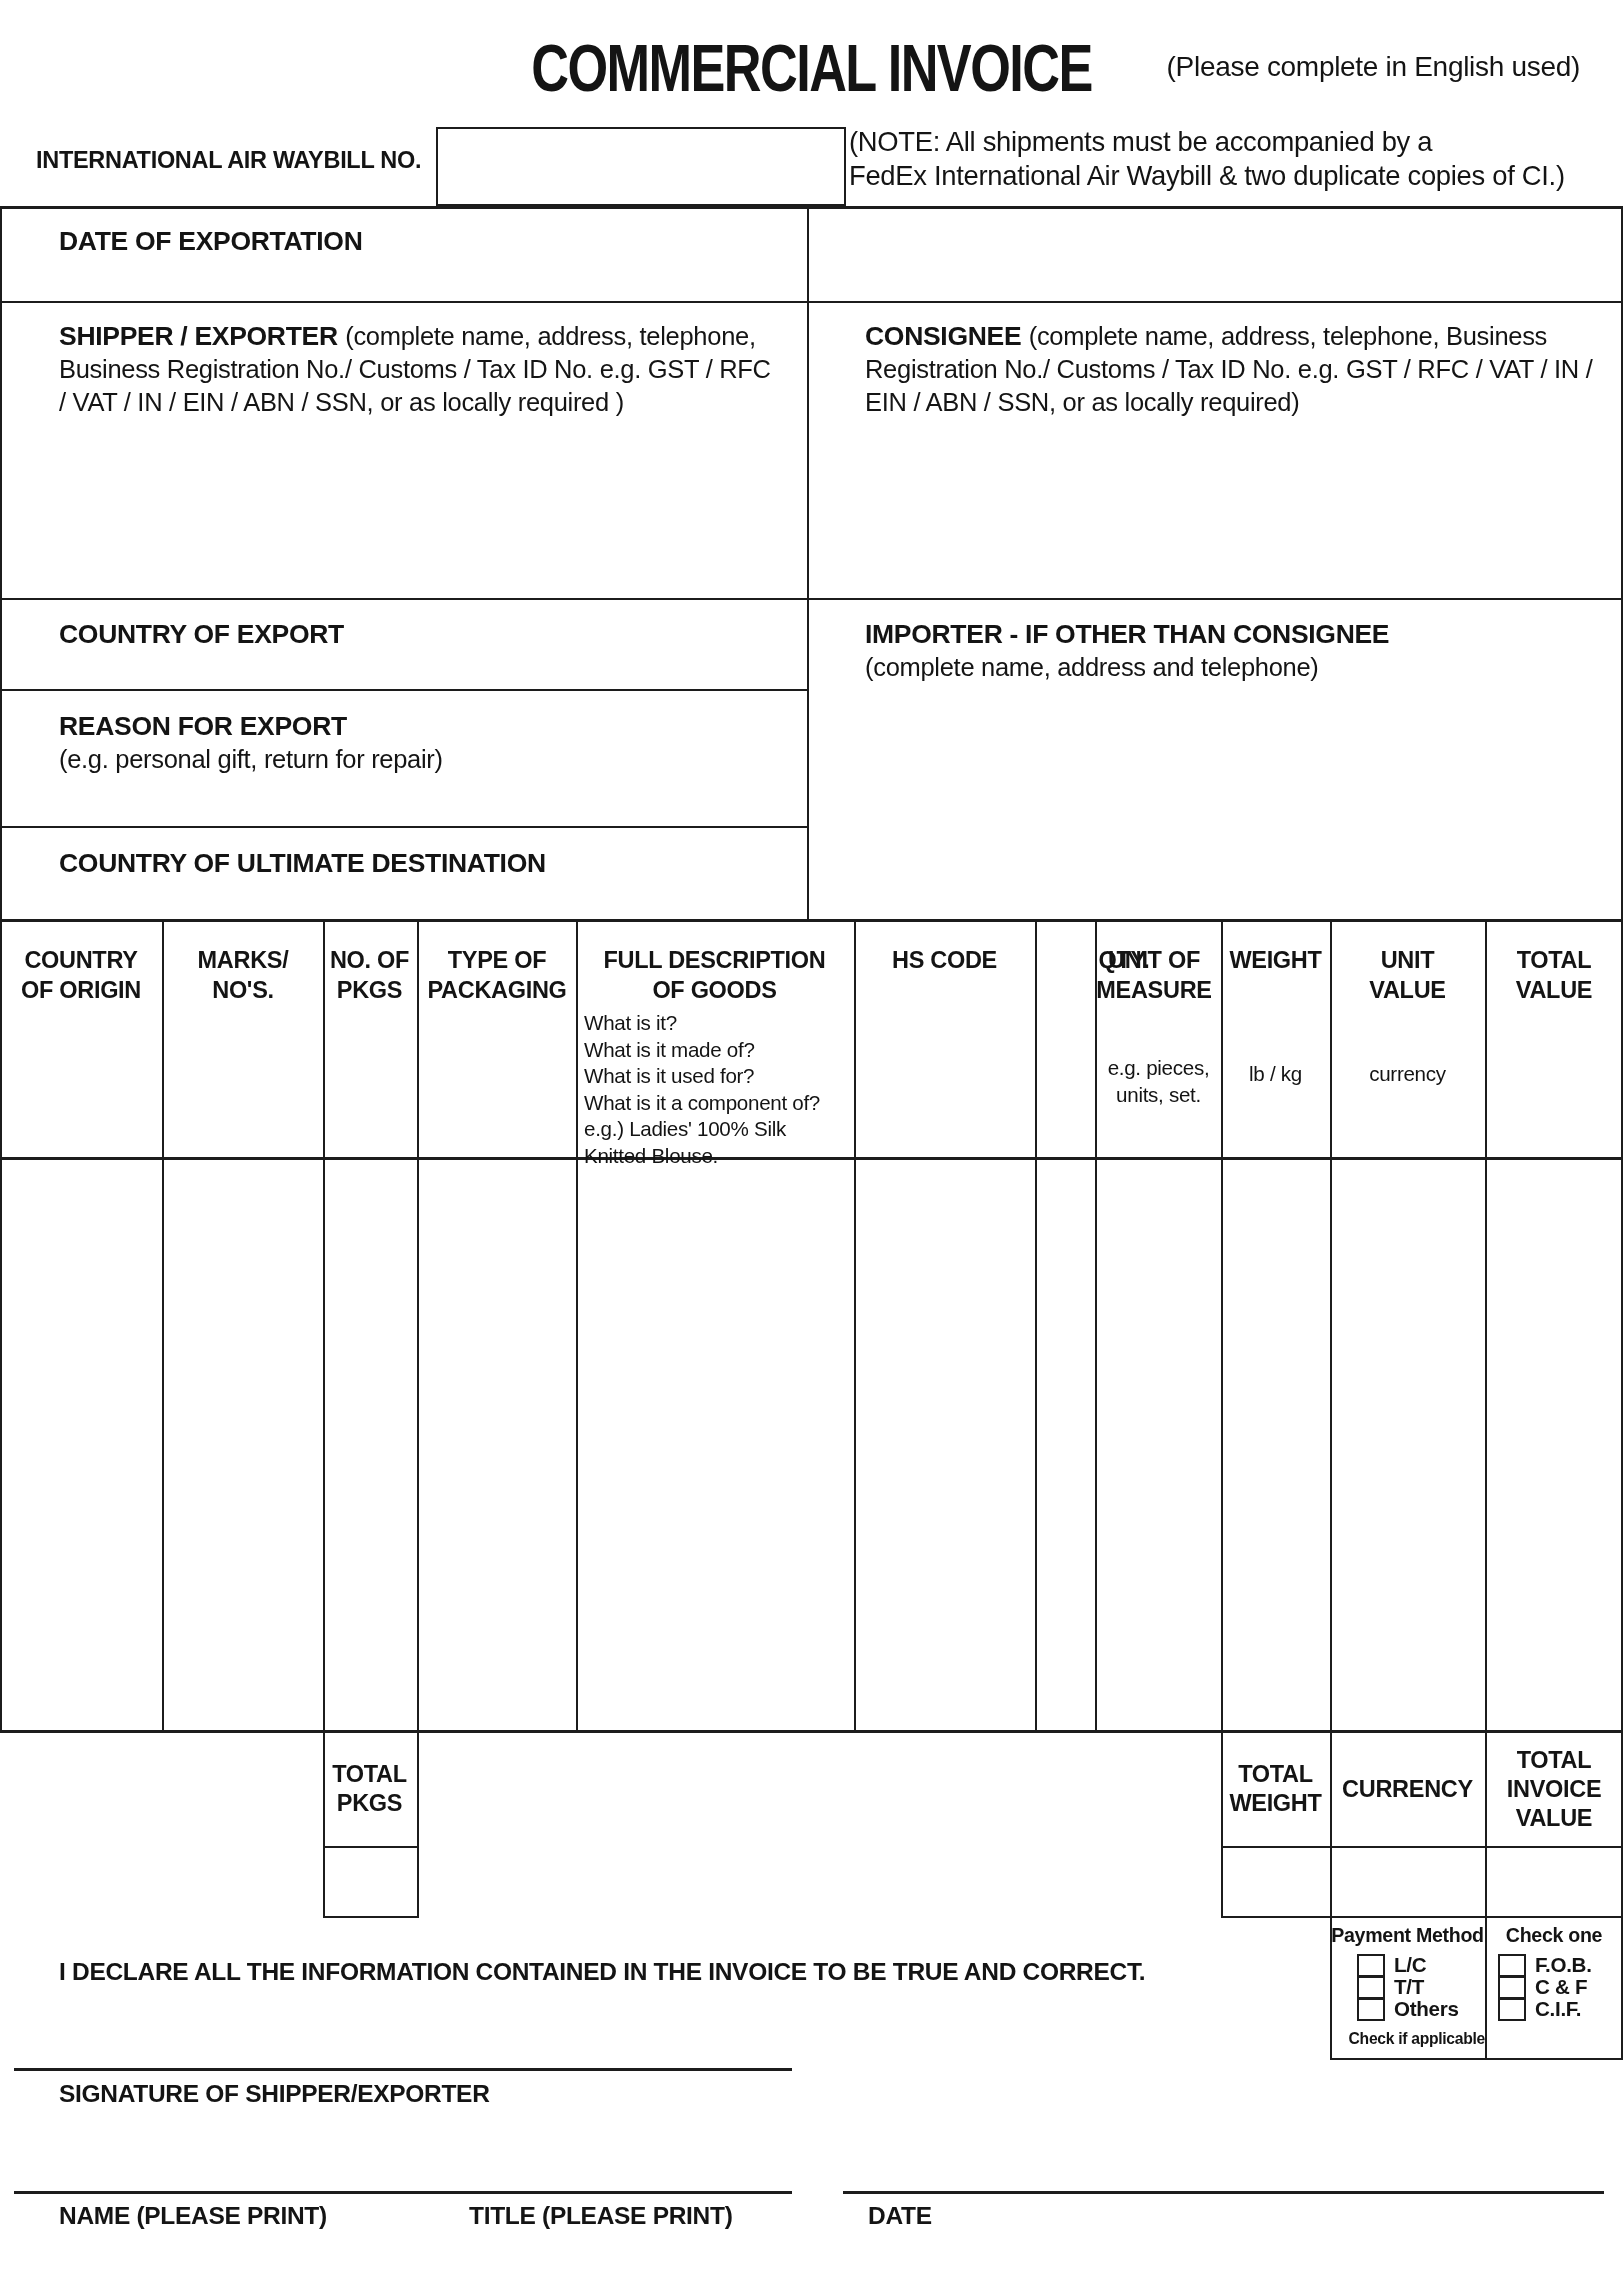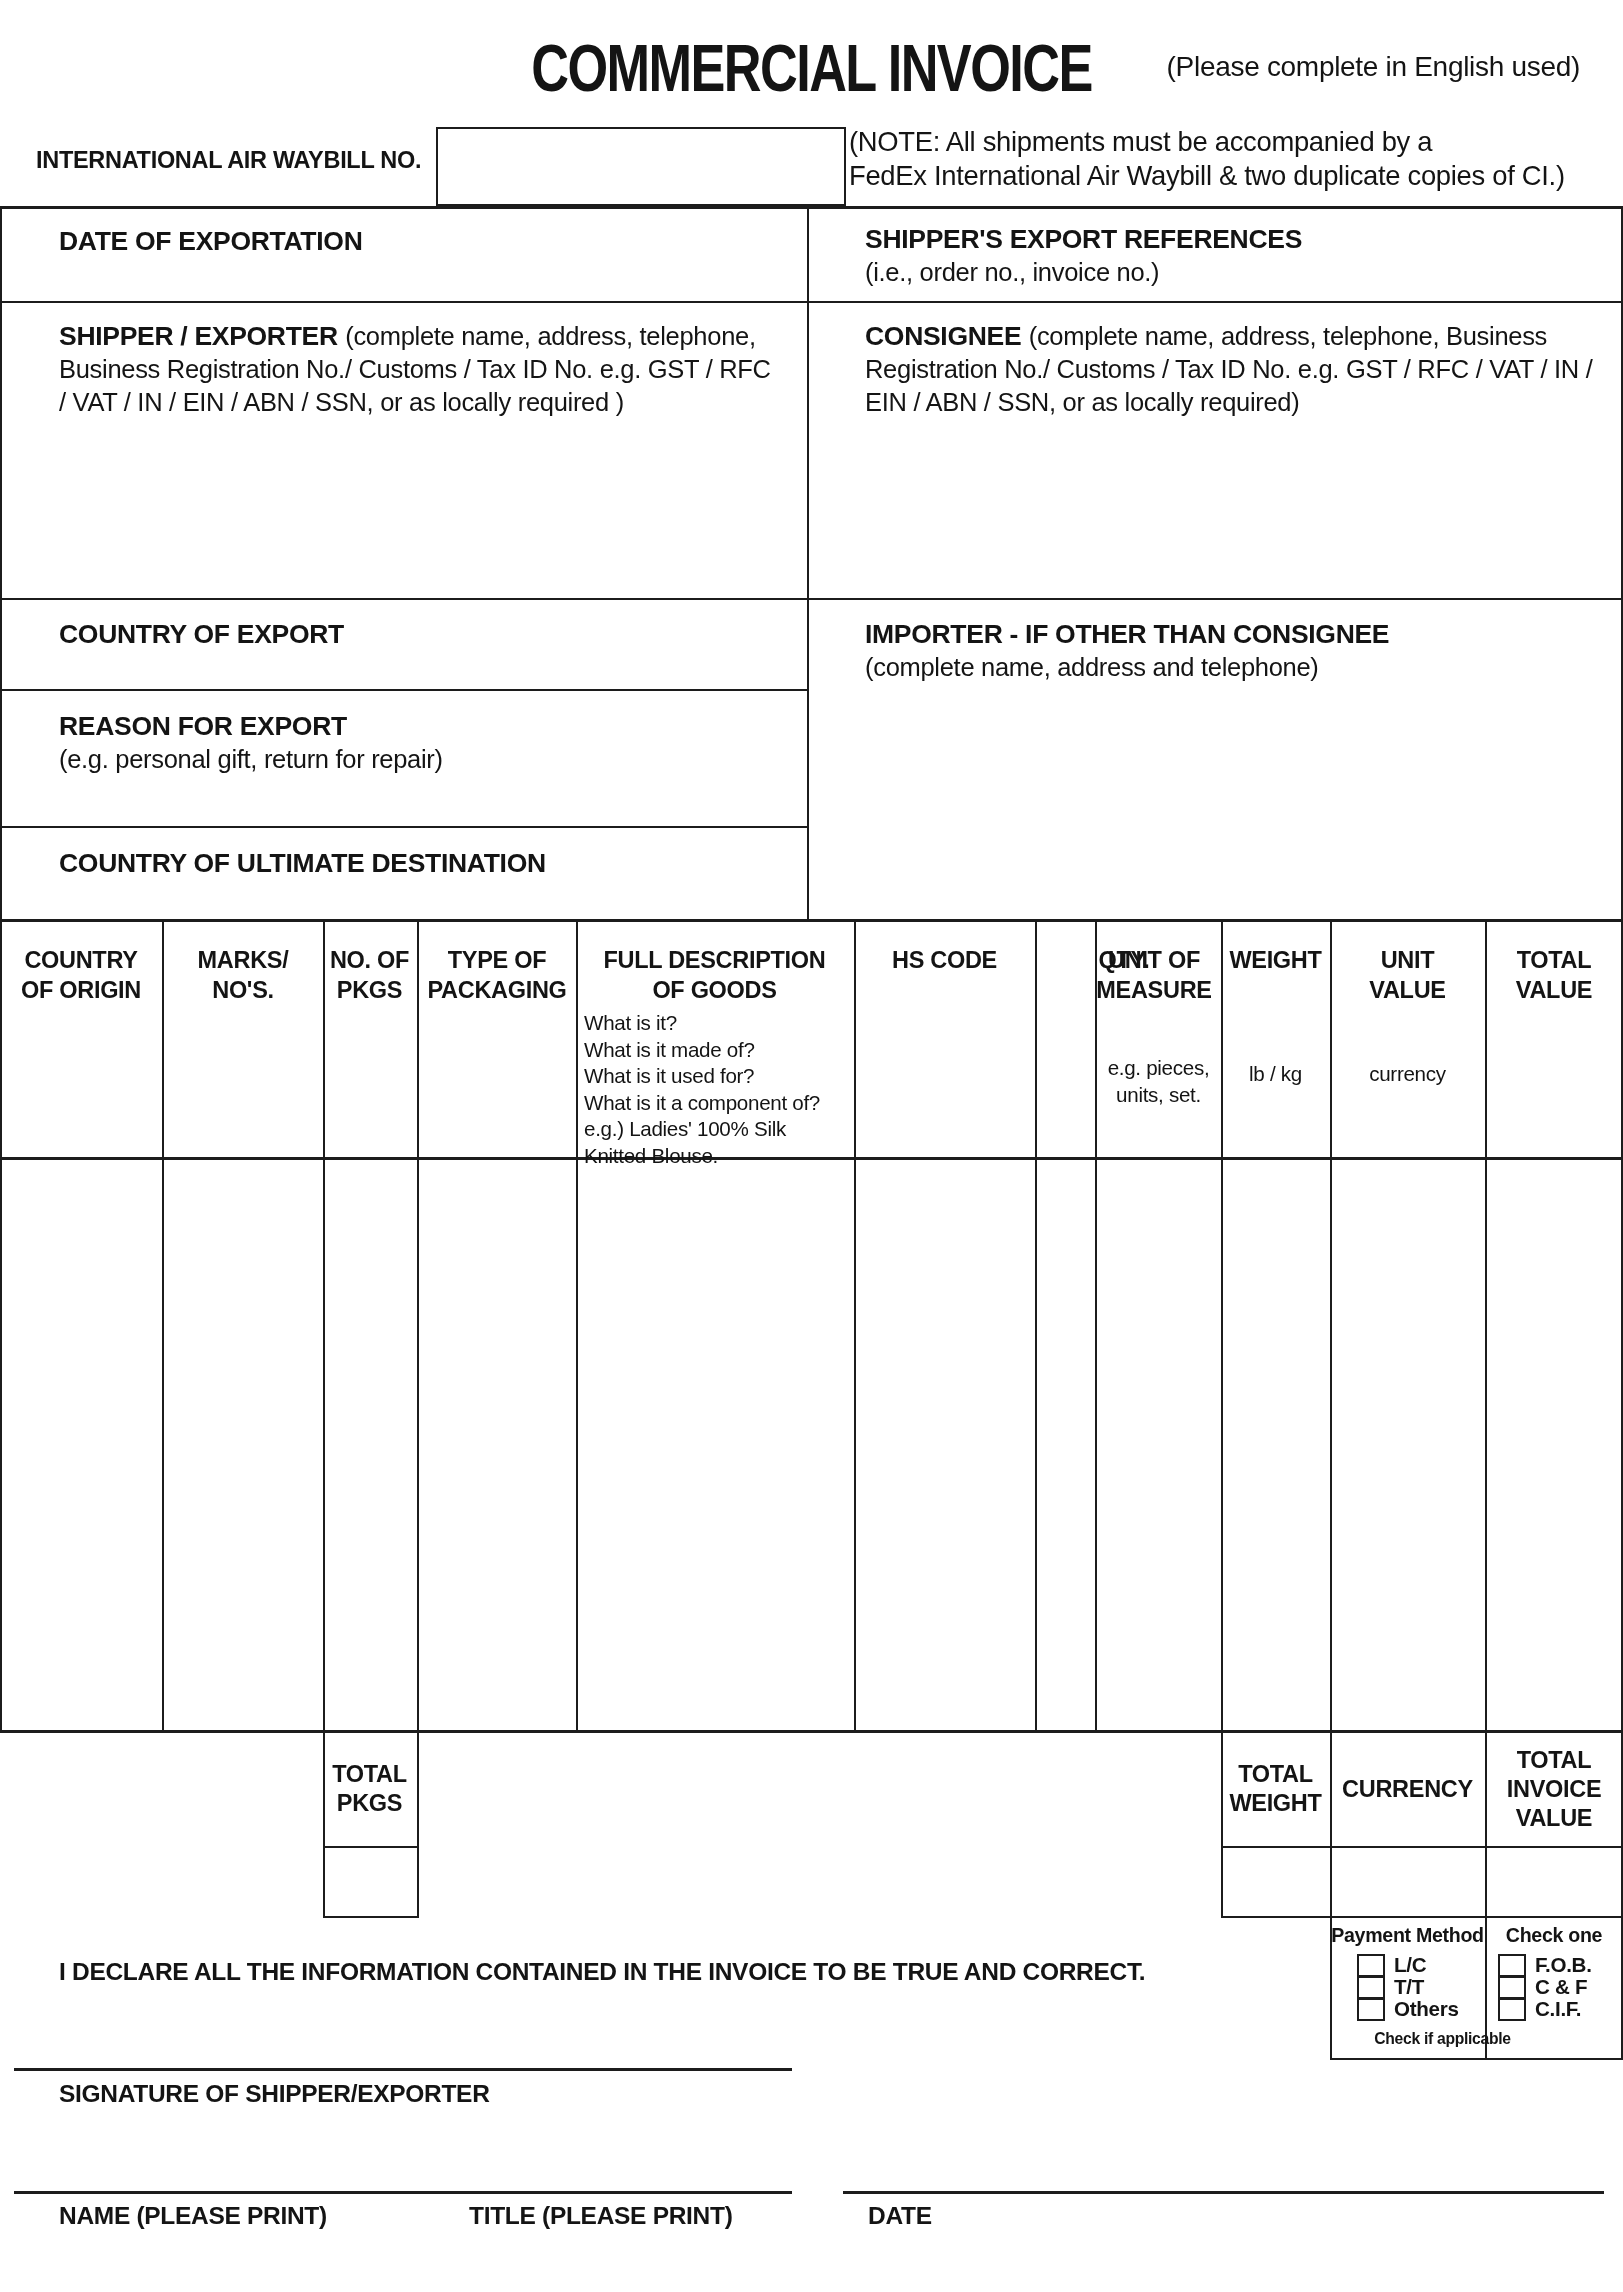--- a/index.html
+++ b/index.html
@@ -32,21 +32,21 @@
     line-height:30px; letter-spacing:-0.3px; white-space:pre-line;
   }
   .colhint { position:absolute; font-size:20.6px; line-height:26.5px; letter-spacing:-0.3px; white-space:pre-line; }
   .bodycell { position:absolute; top:1160px; height:567px; font-size:23.5px; }
   .totlbl { position:absolute; font-weight:bold; font-size:23.5px; line-height:29px; text-align:center; white-space:pre-line; letter-spacing:-0.3px; }
   .valcell { position:absolute; font-size:23.5px; }
   .decl { position:absolute; left:59px; top:1958px; font-size:24.5px; font-weight:bold; letter-spacing:-0.3px; }
   .paytitle { position:absolute; top:1924px; font-size:19.6px; font-weight:bold; text-align:center; letter-spacing:-0.3px; }
   .cb { position:absolute; width:23.5px; height:18.6px; border:2px solid #1c1c1c; background:#fff; }
   .cblabel { position:absolute; font-size:20.6px; font-weight:bold; line-height:23.5px; letter-spacing:-0.3px; }
-  .payfoot { position:absolute; left:1330px; top:2030px; width:155px; font-size:15.7px; font-weight:bold; text-align:center; letter-spacing:-0.3px;margin-left:35px; }
+  .payfoot { position:absolute; left:1330px; top:2030px; width:155px; font-size:15.7px; font-weight:bold; text-align:right; letter-spacing:-0.3px; }
   .botlbl { position:absolute; font-size:24.5px; font-weight:bold; letter-spacing:-0.3px; }
 </style>
 </head>
 <body>
 
 <div class="page">
 
   <div class="title">COMMERCIAL INVOICE</div>
   <div class="printnote">(Please complete in English used)</div>
 
@@ -87,24 +87,20 @@
   <div class="vline" style="left:1485px;top:1730px;width:2px;height:330px"></div>
   <div class="hline" style="left:1221px;top:1846px;width:402px;height:2px"></div>
   <div class="hline" style="left:1221px;top:1916px;width:402px;height:2px"></div>
   <div class="hline" style="left:1330px;top:2058px;width:293px;height:2px"></div>
 
   <div class="sec" style="left:59px;top:225px;width:716px">
     <span class="lbl">DATE OF EXPORTATION</span>
   </div>
   <div class="valcell" style="left:11.8px;top:263px;width:784px;height:33px"></div>
 
-  <div class="sec stack" style="left:865px;top:223px;width:730px">
-    <span class="lbl">SHIPPER'S EXPORT REFERENCES</span>
-    <span class="hint">(i.e., order no., invoice no.)</span>
-  </div>
   <div class="valcell" style="left:818px;top:265px;width:794px;height:29px"></div>
 
   <div class="sec" style="left:59px;top:320px;width:720px">
     <span class="lbl">SHIPPER / EXPORTER</span>
     <span class="hint">(complete name, address, telephone, Business Registration No./ Customs / Tax ID No. e.g. GST / RFC / VAT / IN / EIN / ABN / SSN, or as locally required )</span>
   </div>
   <div class="valcell" style="left:11.8px;top:461px;width:784px;height:127px"></div>
 
   <div class="sec" style="left:865px;top:320px;width:730px">
     <span class="lbl">CONSIGNEE</span>

